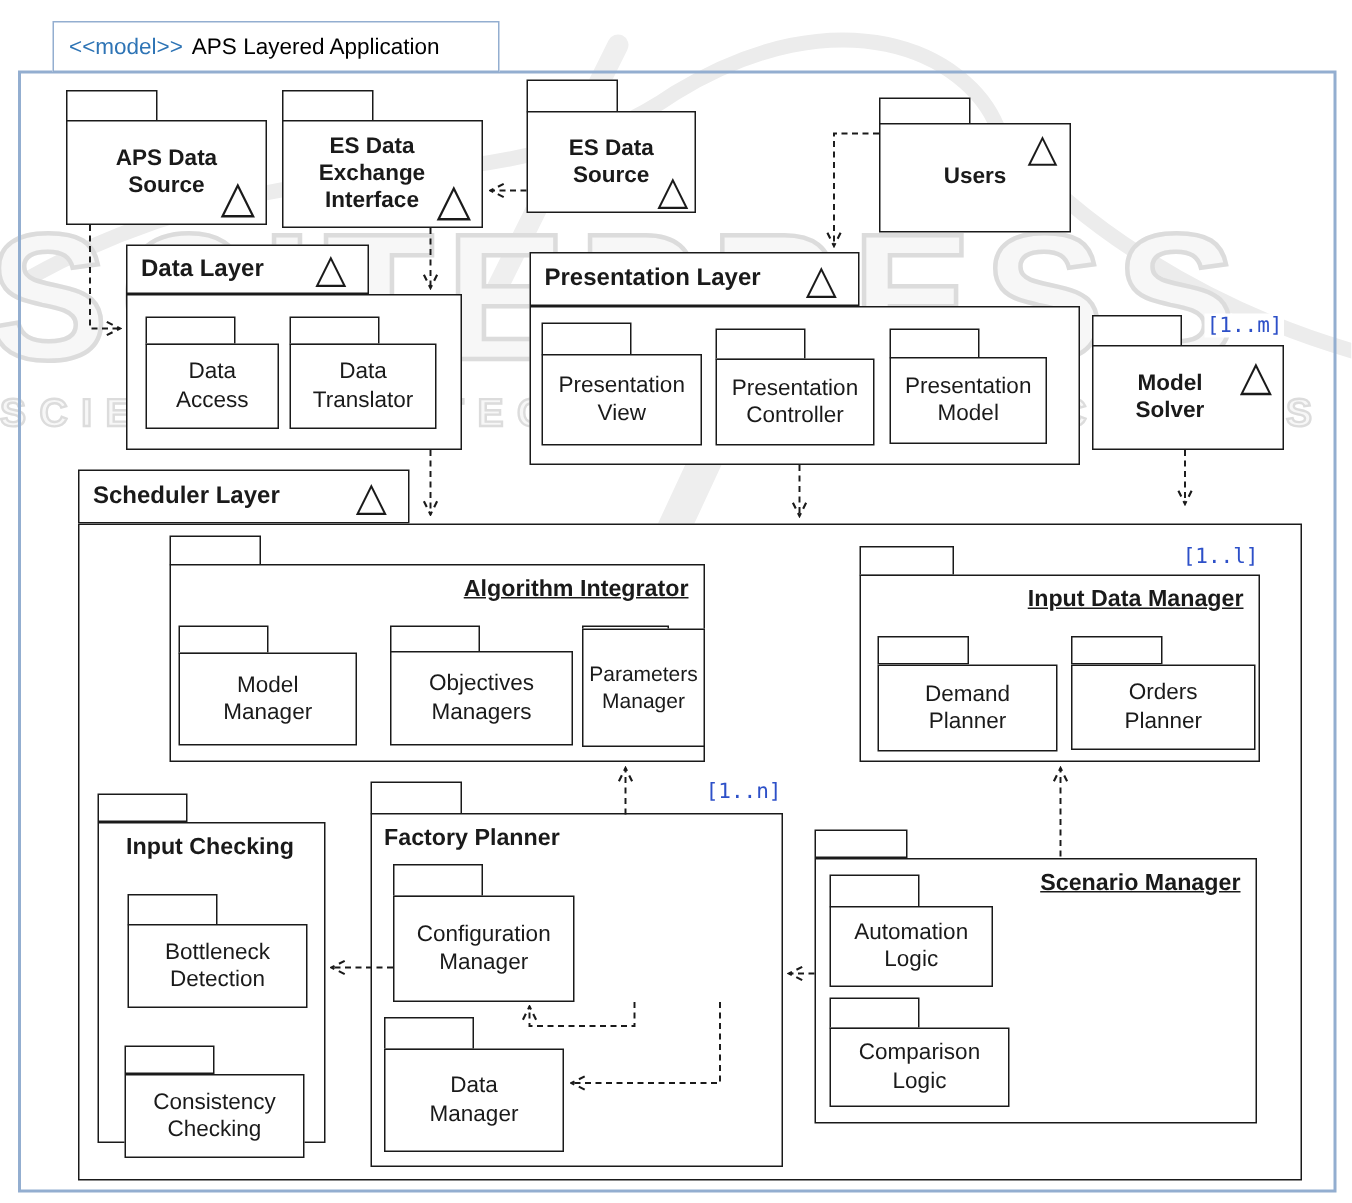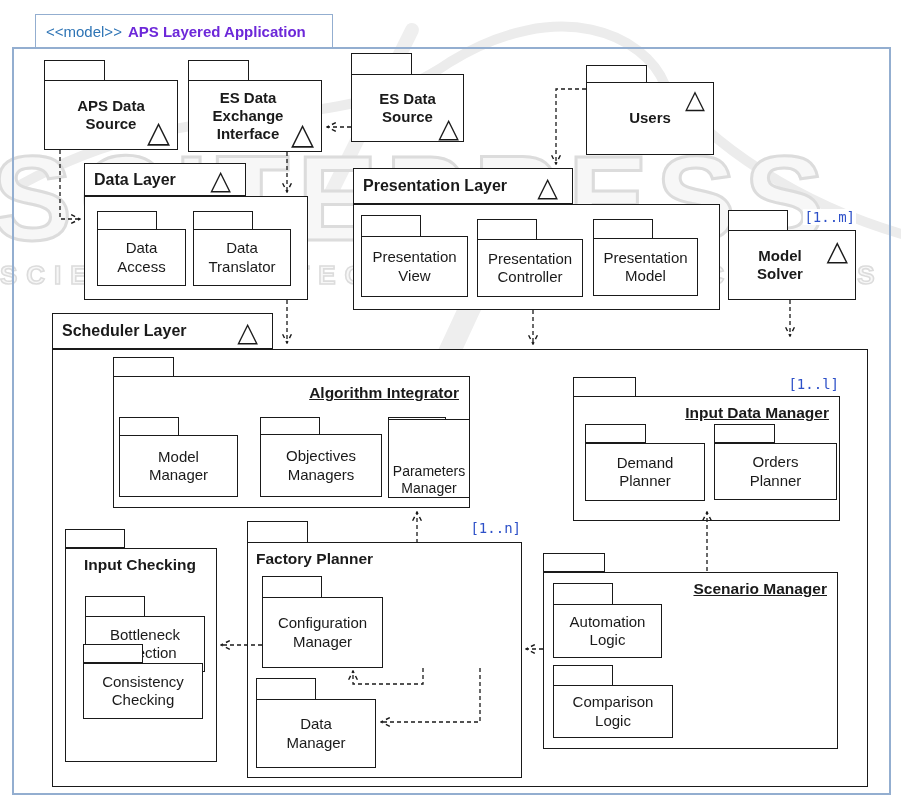--- a/index.html
+++ b/index.html
@@ -23,21 +23,21 @@
   .frame{
     position:absolute;left:12px;top:47px;width:875px;height:744px;
     border:2px solid #93aed0;z-index:2;background:transparent;
   }
   .model-tab{
     position:absolute;left:35px;top:14px;width:286px;height:32px;z-index:3;
     border:1.6px solid #93aed0;background:#ffffff;
     display:flex;align-items:center;padding-left:10px;font-size:15px;white-space:nowrap;
   }
   .model-tab .stereo{color:#2e74b5;margin-right:6px;}
-  .model-tab .mtitle{color:#6d28d9;font-weight:bold;}
+  .model-tab .mtitle{color:#000000;font-weight:normal;}
   
   .pkg{position:absolute;z-index:3;}
   .ptab{
     position:absolute;left:0;top:0;height:19px;
     border:1.6px solid #1a1a1a;background:#ffffff;box-sizing:border-box;
   }
   .pbody{
     position:absolute;left:0;right:0;bottom:0;
     border:1.6px solid #1a1a1a;background:#ffffff;box-sizing:border-box;
   }
@@ -206,27 +206,27 @@
   </div>
   <div class="pkg" style="left:260px;top:417px;width:122px;height:80px;">
     <div class="ptab" style="width:60px;height:18px;"></div>
     <div class="pbody center-name" style="top:17px;">
       <div class="pname">Objectives
 Managers</div>
     </div>
   </div>
   <div class="pkg" style="left:388px;top:417px;width:82px;height:81px;">
     <div class="ptab" style="width:58px;height:18px;"></div>
-    <div class="pbody center-name" style="top:2px;align-items:flex-end;">
+    <div class="pbody center-name" style="top:2px;">
       <div class="pname" style="font-size:14px;">Parameters
 Manager</div>
     </div>
   </div>
 
-  <div class="pkg" style="left:573px;top:364px;width:267px;height:144px;margin-top:13px;">
+  <div class="pkg" style="left:573px;top:364px;width:267px;height:144px;">
     <div class="ptab" style="width:63px;height:20px;"></div>
     <span class="mult">[1..l]</span>
     <div class="pbody" style="top:19px;">
       <div class="ctitle t-right">Input Data Manager</div>
     </div>
   </div>
   <div class="pkg" style="left:585px;top:424px;width:120px;height:77px;">
     <div class="ptab" style="width:61px;"></div>
     <div class="pbody center-name" style="top:19px;">
       <div class="pname">Demand
@@ -247,21 +247,21 @@
       <div class="ctitle t-center">Input Checking</div>
     </div>
   </div>
   <div class="pkg" style="left:85px;top:596px;width:120px;height:76px;">
     <div class="ptab" style="width:60px;height:21px;"></div>
     <div class="pbody center-name" style="top:20px;">
       <div class="pname">Bottleneck
 Detection</div>
     </div>
   </div>
-  <div class="pkg" style="left:83px;top:644px;width:120px;height:75px;">
+  <div class="pkg" style="left:83px;top:697px;width:120px;height:75px;">
     <div class="ptab" style="width:60px;"></div>
     <div class="pbody center-name" style="top:19px;">
       <div class="pname">Consistency
 Checking</div>
     </div>
   </div>
 
   <div class="pkg" style="left:247px;top:521px;width:275px;height:257px;">
     <div class="ptab" style="width:61px;height:22px;"></div>
     <span class="mult">[1..n]</span>

